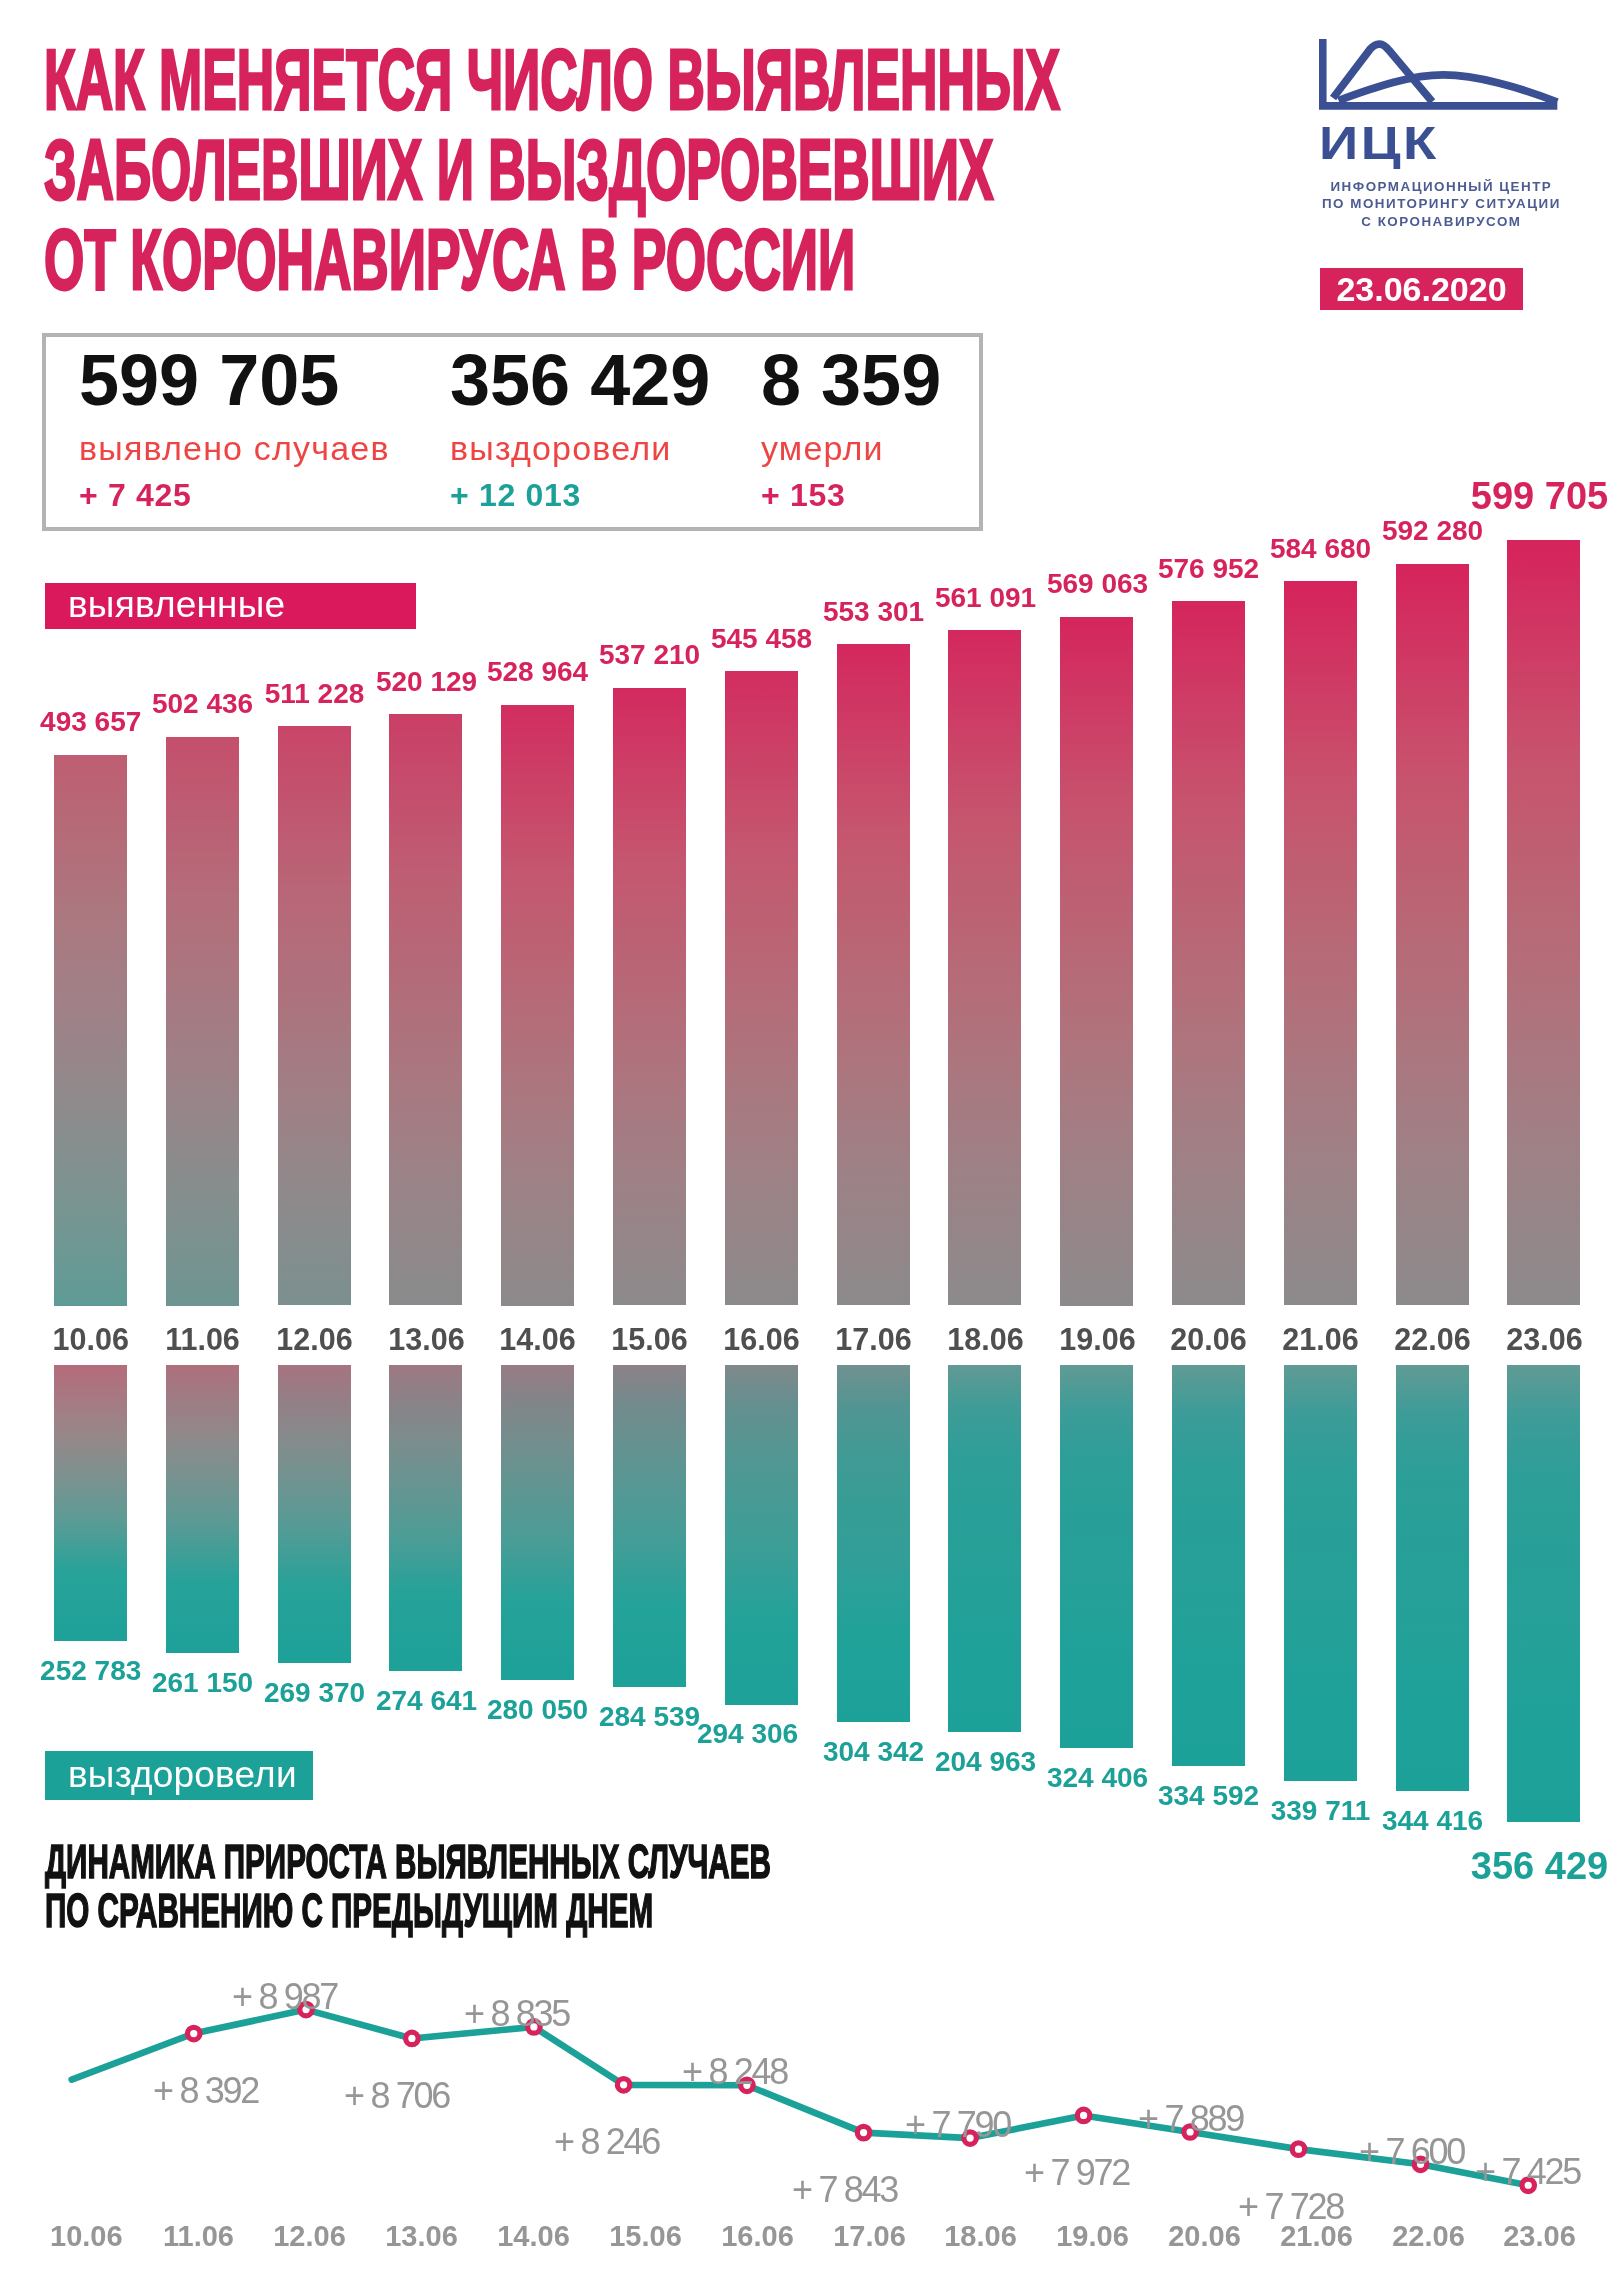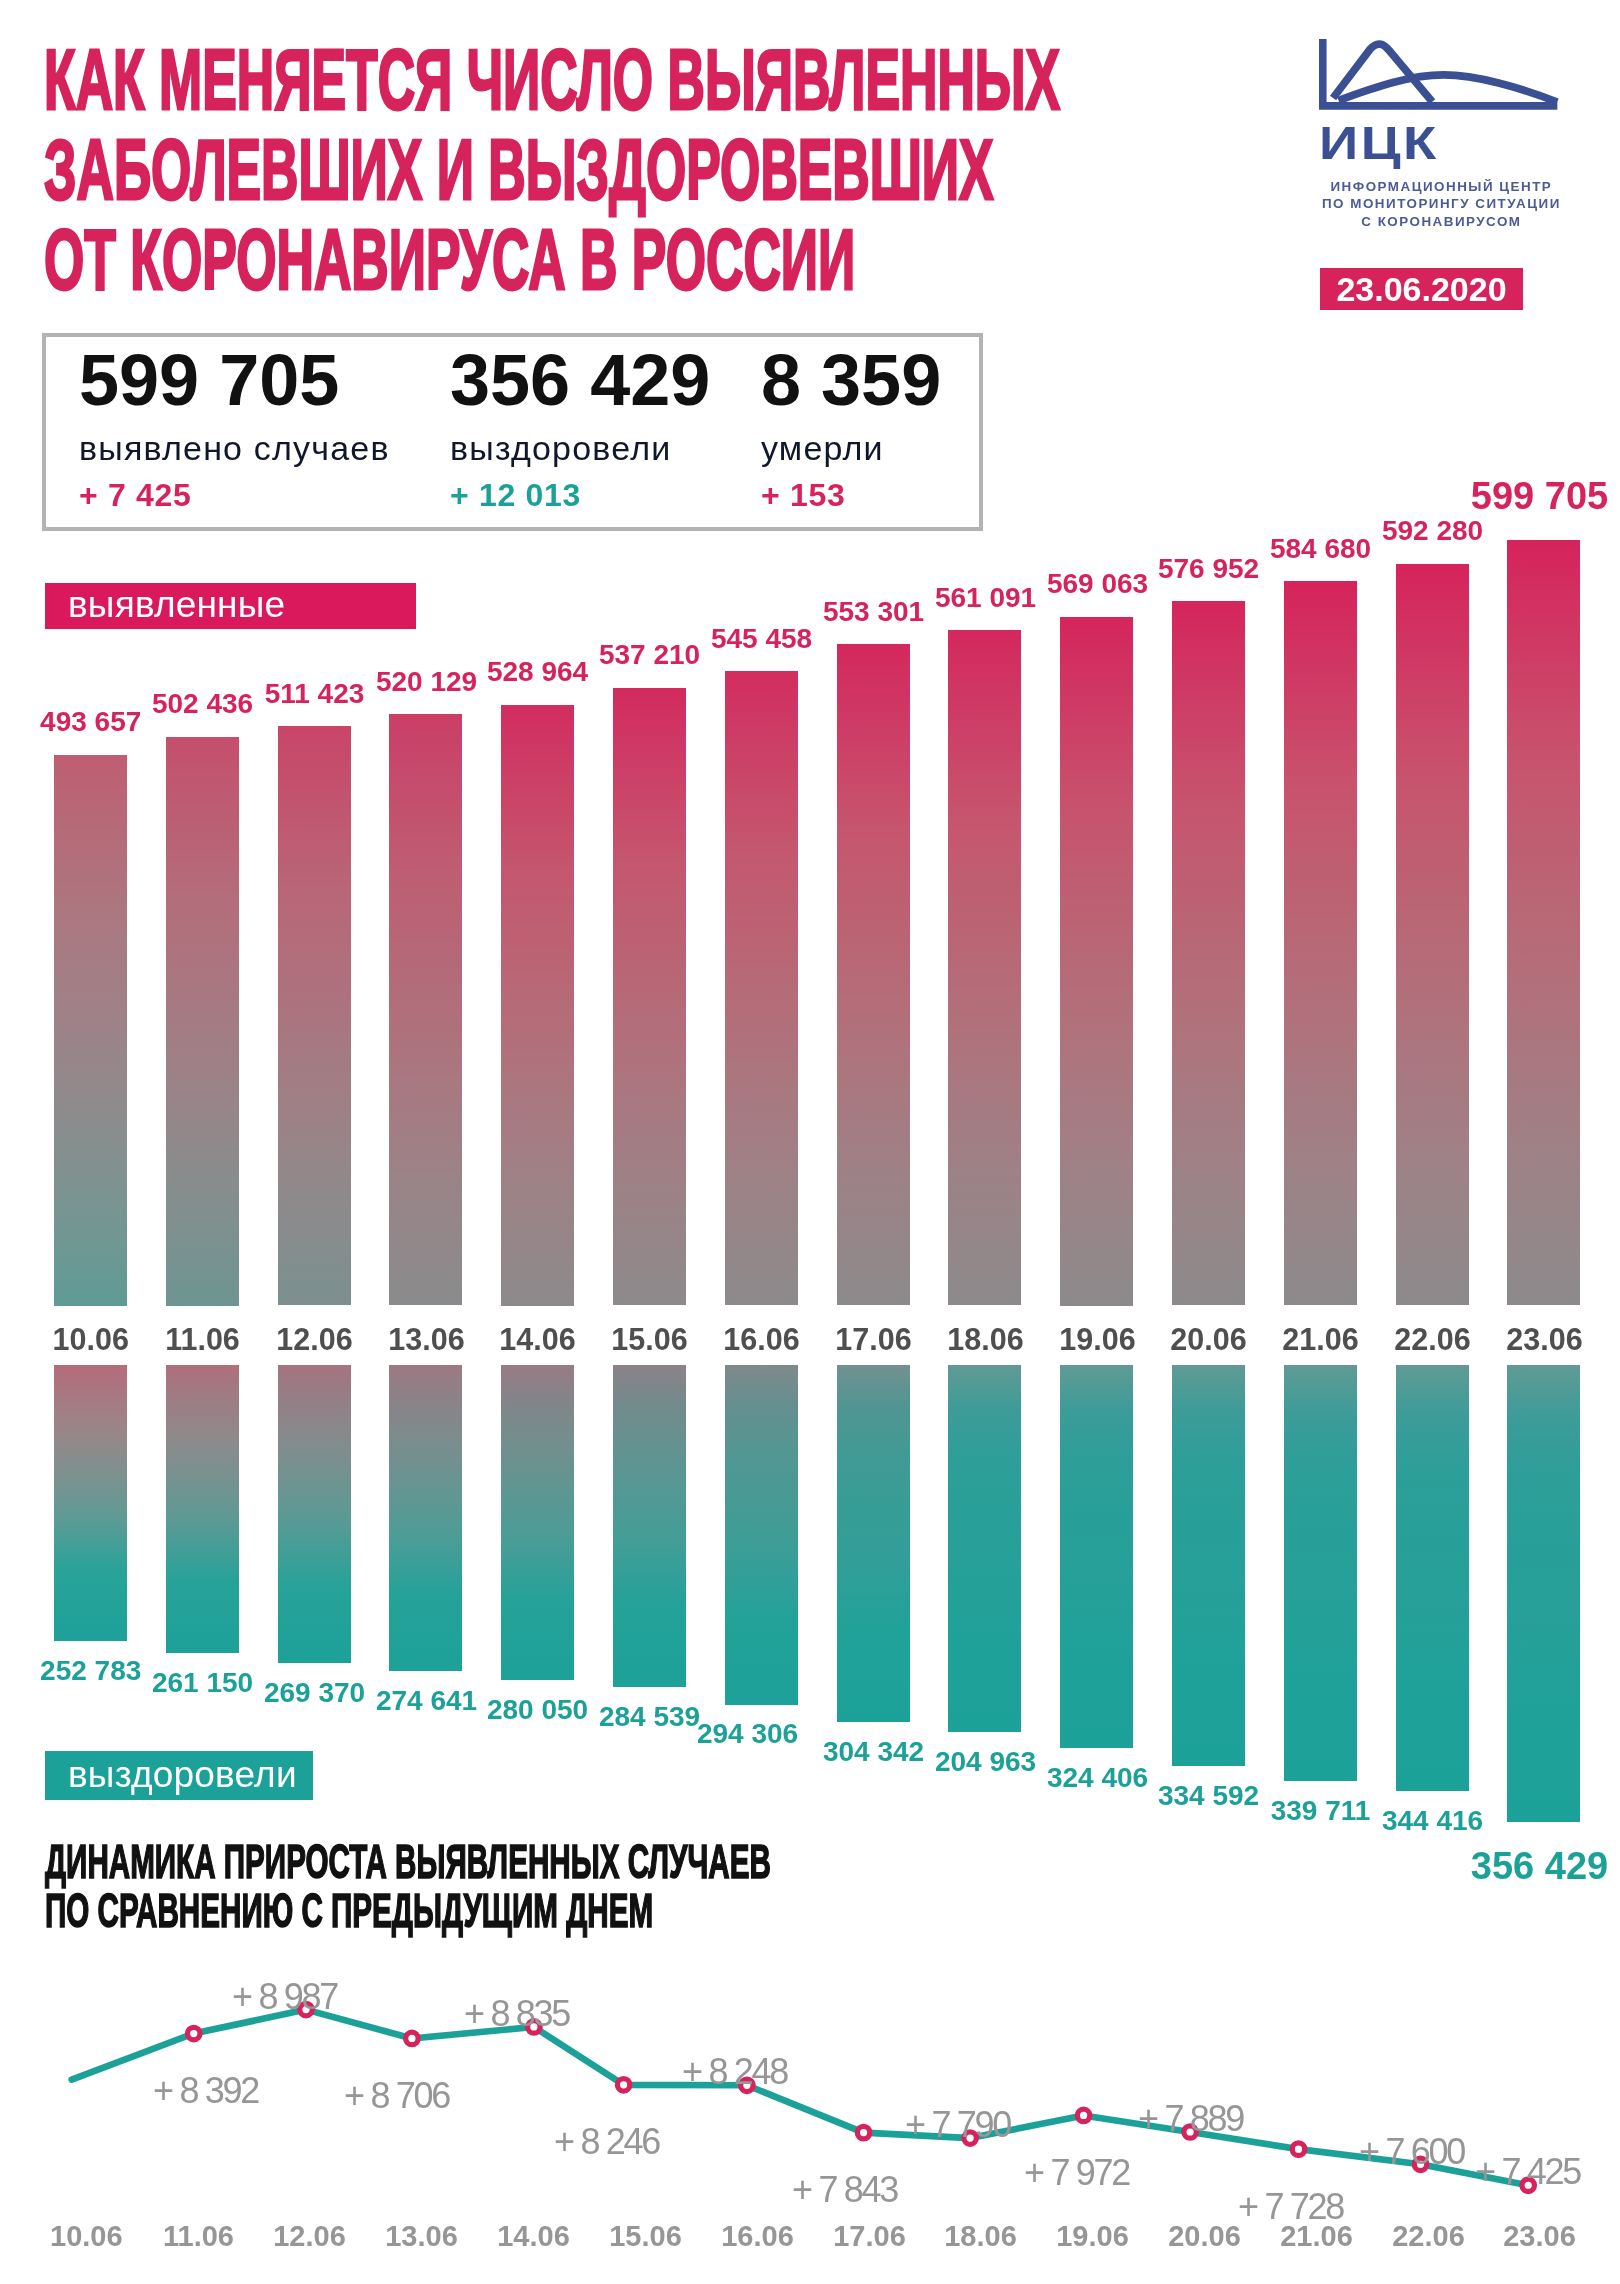--- a/index.html
+++ b/index.html
@@ -22,21 +22,21 @@
   
   #logo{left:1319px;top:36px;width:256px;height:79px;}
   #logoabbr{left:1319px;top:119px;color:#3B4F93;font-weight:bold;font-size:47px;line-height:47px;
             letter-spacing:2.2px;transform:scaleX(1.16);transform-origin:left top;}
   #logolines{left:1322px;top:178px;color:#4C5C92;font-size:13.4px;line-height:17.3px;
              font-weight:bold;letter-spacing:1.5px;text-align:center;}
 
   
   #sumbox{left:42px;top:333px;width:933px;height:190px;border:4.4px solid #B3B3B3;}
   .sum-val{color:#111;font-weight:bold;font-size:72px;line-height:72px;white-space:nowrap;}
-  .sum-lab{color:#0f172a;font-size:34px;line-height:34px;white-space:nowrap;letter-spacing:1.2px;}
+  .sum-lab{color:#ef4444;font-size:34px;line-height:34px;white-space:nowrap;letter-spacing:1.2px;}
   .sum-del{font-weight:bold;font-size:32px;line-height:32px;white-space:nowrap;letter-spacing:0.7px;}
 
   
   .pill{color:#fff;font-size:37px;font-weight:normal;letter-spacing:0.2px;}
   #pill-cases{left:45px;top:583px;width:371px;height:46px;background:#D9195B;}
   #pill-cases span{position:absolute;left:23px;top:0.9px;}
   #pill-recov{left:45px;top:1751px;width:268px;height:49px;background:#1CA199;}
   #pill-recov span{position:absolute;left:23px;top:2.6px;}
 
   
@@ -114,21 +114,21 @@
     <div class="blab pink" style="left:2.2px;top:708px">493 657</div>
     <div class="datelab" style="left:2.2px;top:1324px">10.06</div>
     <div class="bar" style="left:54px;top:1365px;height:276px;background:linear-gradient(to bottom,#B56C7B 0.0%,#A77982 12.0%,#988789 25.0%,#7D918F 40.0%,#5F9A95 55.0%,#28A399 75.0%,#1DA199 100.0%)"></div>
     <div class="blab teal" style="left:2.2px;top:1657px">252 783</div>
     <div class="bar" style="left:166px;top:737px;height:569px;background:linear-gradient(to bottom,#C54F6C 0.0%,#BD5C72 12.0%,#B46D7A 28.0%,#A87881 45.0%,#9A8388 62.0%,#868E8D 80.0%,#6D9592 100.0%)"></div>
     <div class="blab pink" style="left:114px;top:690px">502 436</div>
     <div class="datelab" style="left:114px;top:1324px">11.06</div>
     <div class="bar" style="left:166px;top:1365px;height:288px;background:linear-gradient(to bottom,#AE707D 0.0%,#9E7C84 12.0%,#8F898A 25.0%,#769290 40.0%,#5A9A95 55.0%,#27A299 75.0%,#1DA199 100.0%)"></div>
     <div class="blab teal" style="left:114px;top:1669px">261 150</div>
     <div class="bar" style="left:278px;top:726px;height:579px;background:linear-gradient(to bottom,#C94569 0.0%,#C2536E 12.0%,#B96677 28.0%,#AE717D 45.0%,#A17E84 62.0%,#90898B 80.0%,#7B908F 100.0%)"></div>
-    <div class="blab pink" style="left:226px;top:680px">511 423</div>
+    <div class="blab pink" style="left:226px;top:680px">511 228</div>
     <div class="datelab" style="left:226px;top:1324px">12.06</div>
     <div class="bar" style="left:278px;top:1365px;height:298px;background:linear-gradient(to bottom,#A67480 0.0%,#947F86 12.0%,#858B8C 25.0%,#6E9491 40.0%,#549B96 55.0%,#26A299 75.0%,#1DA199 100.0%)"></div>
     <div class="blab teal" style="left:226px;top:1679px">269 370</div>
     <div class="bar" style="left:389px;top:714px;height:591px;background:linear-gradient(to bottom,#CB3E66 0.0%,#C54C6C 12.0%,#BE5F74 28.0%,#B36B79 45.0%,#A97880 62.0%,#998488 80.0%,#898B8C 100.0%)"></div>
     <div class="blab pink" style="left:338px;top:668px">520 129</div>
     <div class="datelab" style="left:338px;top:1324px">13.06</div>
     <div class="bar" style="left:389px;top:1365px;height:306px;background:linear-gradient(to bottom,#9E7982 0.0%,#8A8388 12.0%,#7B8D8D 25.0%,#669592 40.0%,#4F9C96 55.0%,#25A299 75.0%,#1DA199 100.0%)"></div>
     <div class="blab teal" style="left:338px;top:1687px">274 641</div>
     <div class="bar" style="left:501px;top:705px;height:601px;background:linear-gradient(to bottom,#D22D60 0.0%,#CC3F66 12.0%,#C4576F 28.0%,#B96675 45.0%,#AD757E 62.0%,#9D8286 80.0%,#8C8A8B 100.0%)"></div>
     <div class="blab pink" style="left:449px;top:658px">528 964</div>

